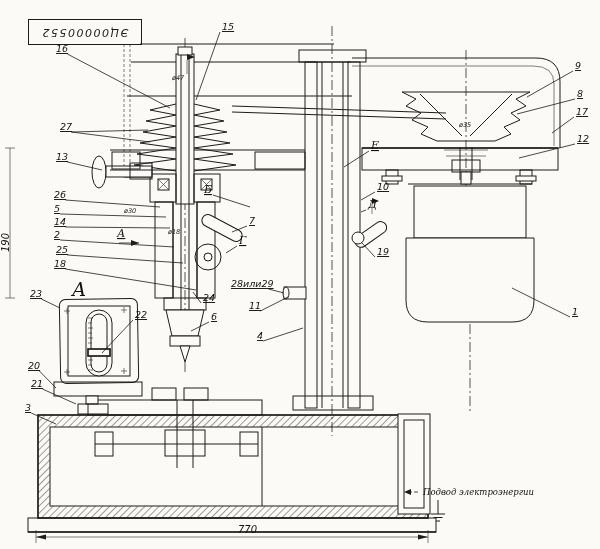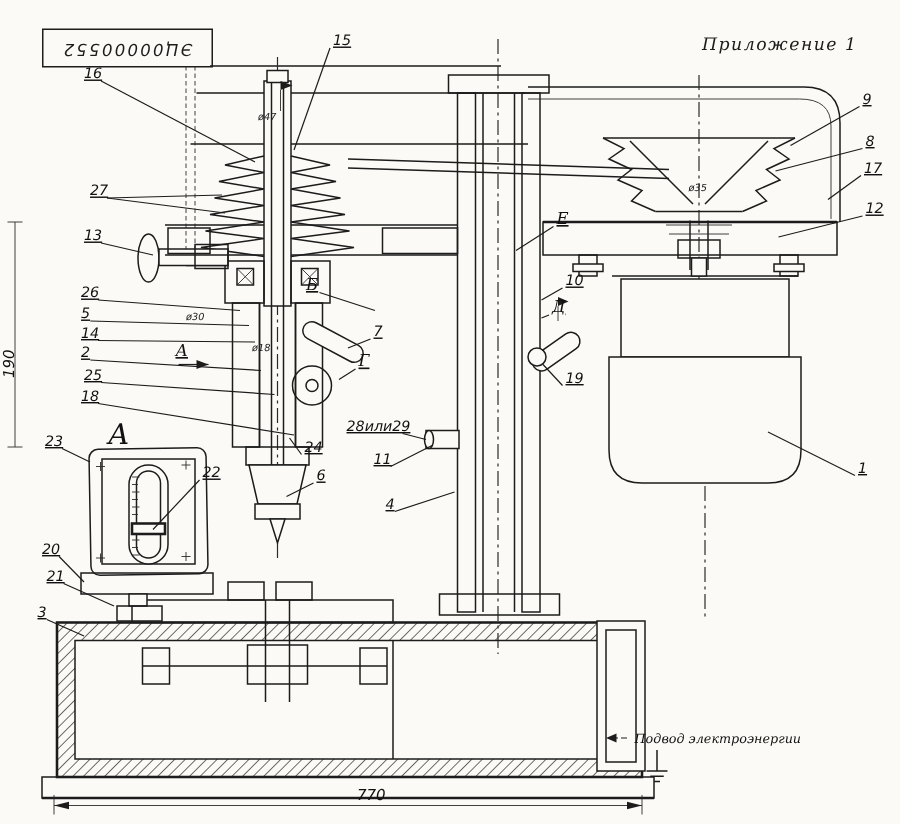--- a/index.html
+++ b/index.html
@@ -26,21 +26,20 @@
   .paperfill{fill:#fbfaf6;}
 </style>
 </head>
 <body>
 
 <div class="page">
 
   <div class="stamp">
     <span class="stamp-text">ЭЦ00000552</span>
   </div>
-  <div class="appendix">Приложение 1</div>
 
   <svg width="600" height="549" viewBox="0 0 600 549">
     <defs>
       <pattern id="h" width="5" height="5" patternUnits="userSpaceOnUse" patternTransform="rotate(45)">
         <line x1="0" y1="0" x2="0" y2="5" stroke="#3c3c3c" stroke-width="1"></line>
       </pattern>
       <pattern id="v" width="4" height="4" patternUnits="userSpaceOnUse">
         <line x1="1" y1="0" x2="1" y2="4" stroke="#3c3c3c" stroke-width="1"></line>
       </pattern>
       <pattern id="hz" width="4" height="3" patternUnits="userSpaceOnUse">

